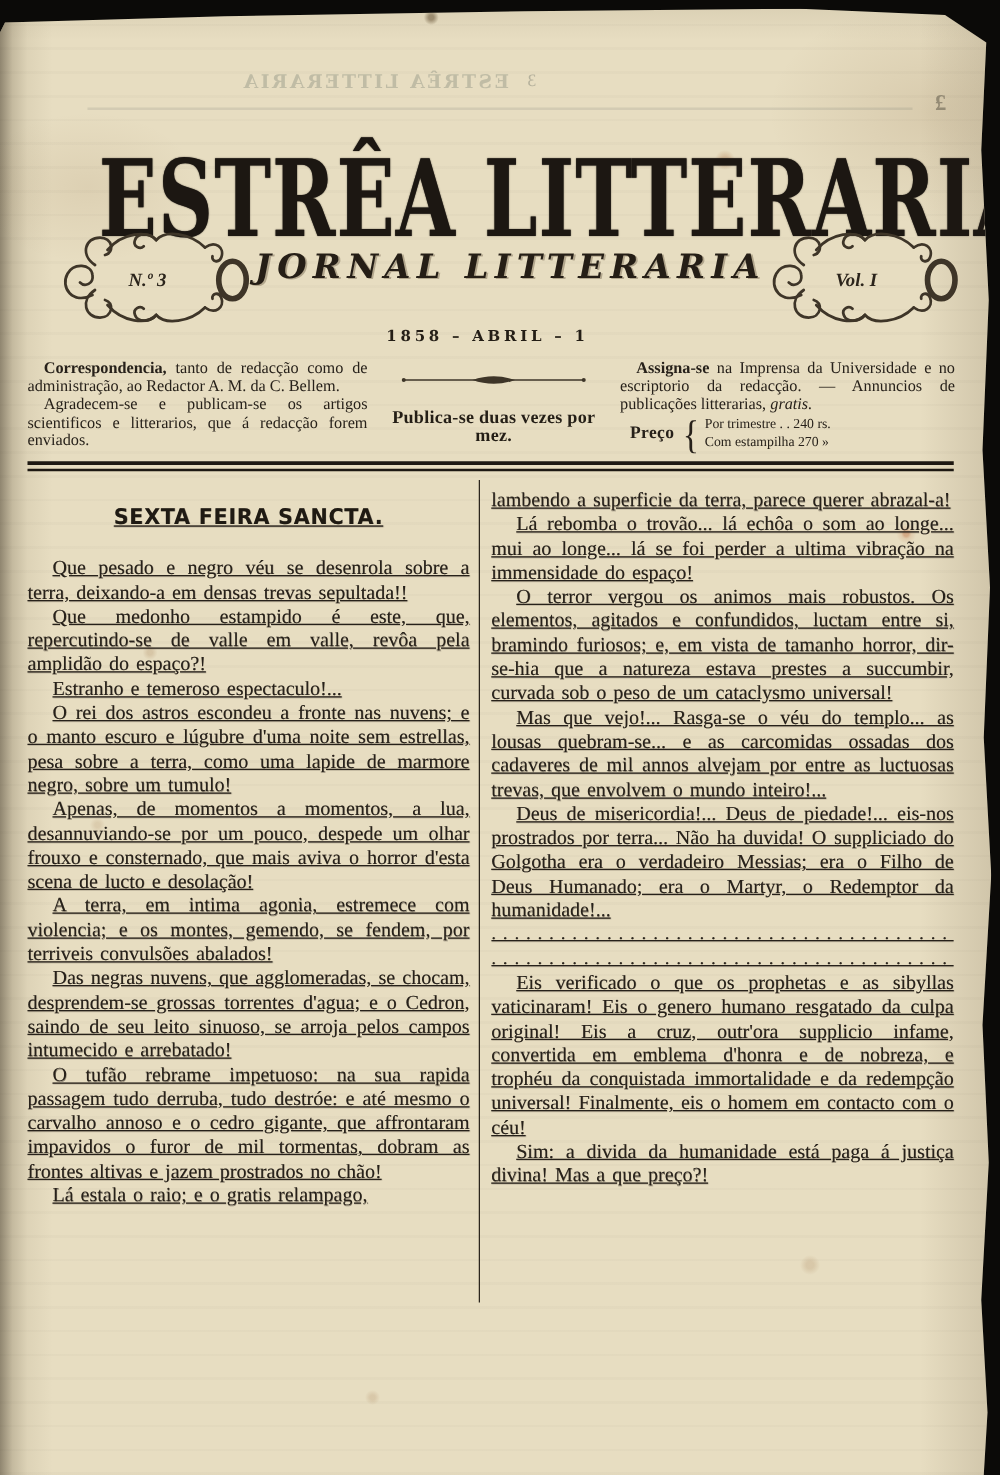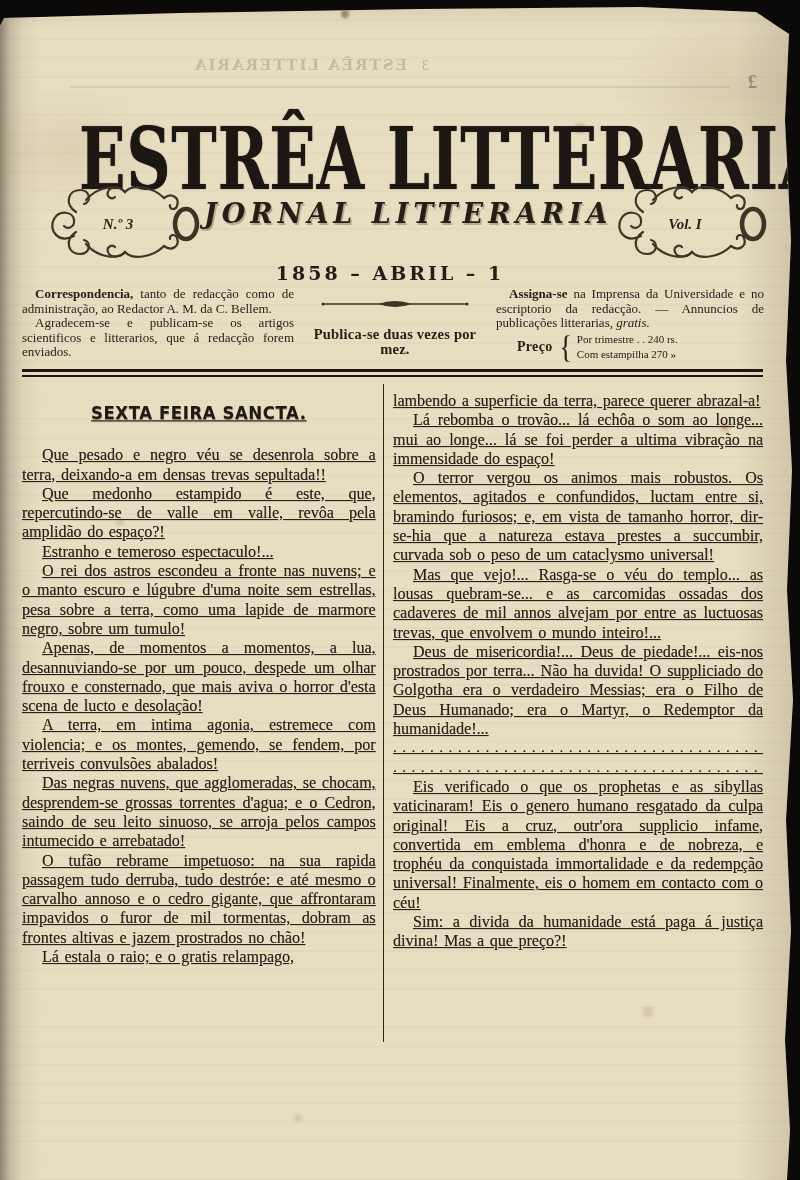--- a/index.html
+++ b/index.html
@@ -46,34 +46,34 @@
 
   .ornament-row{position:absolute;top:178px;left:46px;width:650px;display:flex;align-items:center;justify-content:space-between;font-style:italic;}
   .cartouche{width:158px;height:88px;flex:0 0 auto;}
   .subtitle{
     flex:1;text-align:center;align-self:flex-start;margin-top:20px;
     font-family:"DejaVu Serif",serif;font-weight:bold;font-size:27px;letter-spacing:5px;
     color:#251e16;text-shadow:1.5px 1.5px 0 rgba(95,80,58,0.38);white-space:nowrap;
   }
 
   .date-line{position:absolute;top:262px;left:0;width:780px;text-align:center;
-    font-family:"DejaVu Serif",serif;font-weight:bold;font-size:19px;letter-spacing:3px;color:#241e16;}
+    font-family:"DejaVu Serif",serif;font-weight:bold;font-size:12px;letter-spacing:3px;color:#241e16;}
 
   .info-row{position:absolute;top:287px;left:22px;width:742px;display:flex;gap:13px;
     font-size:13px;line-height:14.6px;}
   .info-left{width:272px;text-align:justify;}
   .info-left p{margin:0;text-indent:13px;}
   .info-center{width:176px;text-align:center;padding-top:8px;}
   .divider-ornament{display:block;margin:0 auto;}
   .frequency{margin-top:14px;font-weight:bold;font-size:14.5px;letter-spacing:0.2px;color:#241e16;}
   .info-right{flex:1;text-align:justify;}
   .info-right p{margin:0;text-indent:13px;}
   .info-right .gratis{font-style:italic;}
   .price-row{display:flex;align-items:center;margin-top:1px;}
-  .price-label{font-weight:bold;font-size:14px;margin-left:21px;letter-spacing:0.3px;}
+  .price-label{font-weight:bold;font-size:14px;margin-left:8px;letter-spacing:0.3px;}
   .price-brace{font-size:32px;line-height:30px;margin:0 3px 0 6px;transform:scaleX(0.85);}
   .price-lines{font-size:11px;line-height:15.5px;}
 
   .double-rule{position:absolute;top:369px;left:22px;width:741px;}
   .rule-thick{height:3.4px;background:#1d1812;}
   .rule-thin{height:1.6px;background:#1d1812;margin-top:2.6px;}
 
   .columns{position:absolute;top:384px;left:22px;width:741px;display:flex;text-decoration:underline;}
   .col-left{width:362px;padding:14px 7px 0 0;}
   .col-divider{width:1.4px;background:#2b251d;height:658px;flex:0 0 auto;}

